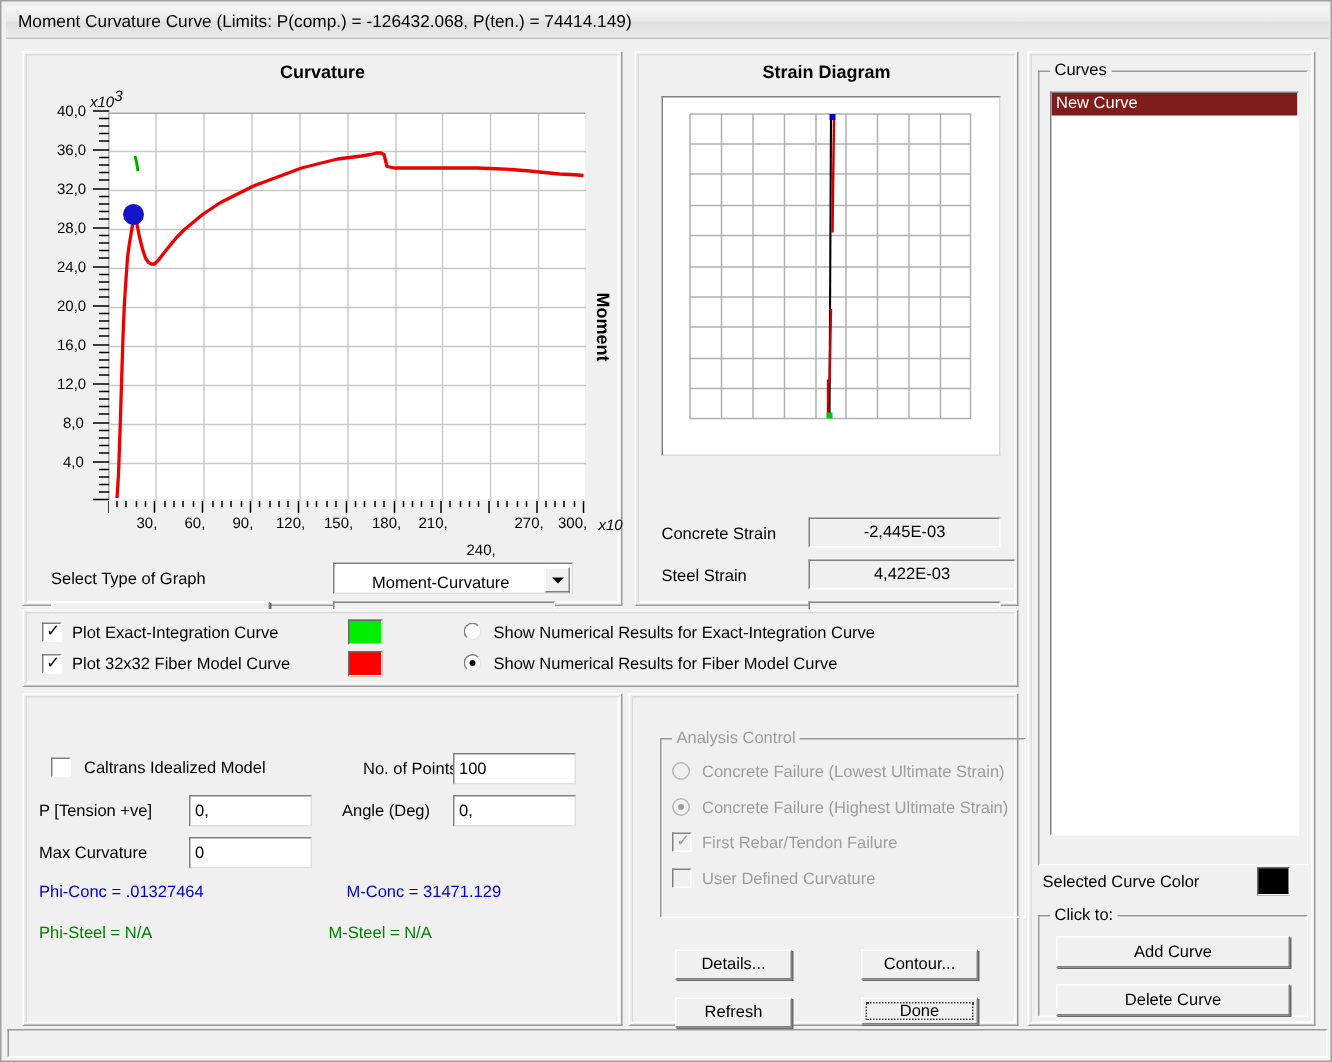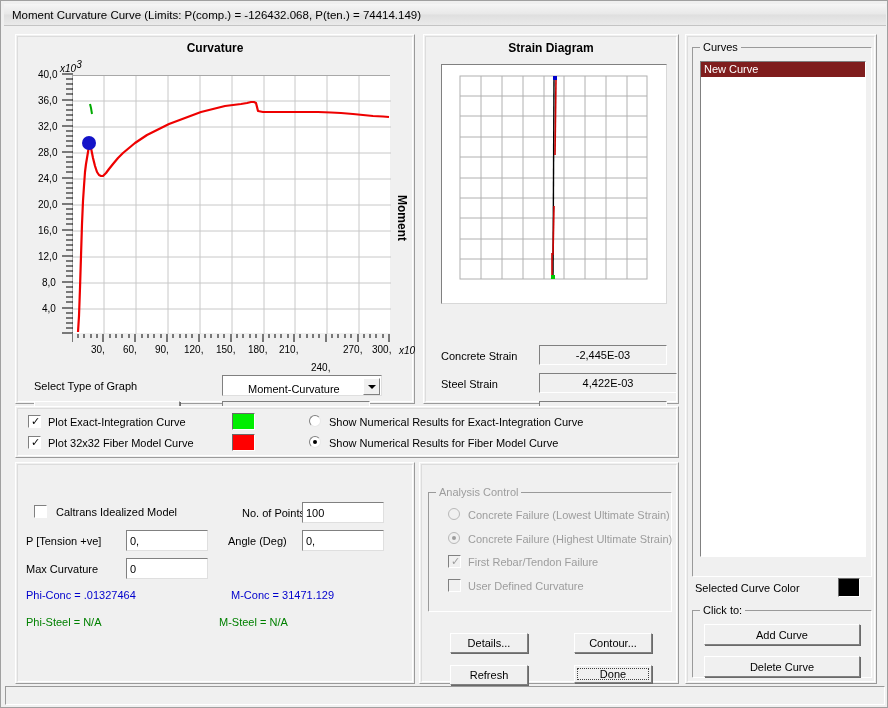--- a/index.html
+++ b/index.html
@@ -607,21 +607,21 @@
 
       <div class="resultline" style="left:10px; top:126px; color:#0000CD;">Phi-Conc = .01327464</div>
       <div class="resultline" style="left:203px; top:126px; color:#0000CD;padding-left:12px;">M-Conc = 31471.129</div>
       <div class="resultline" style="left:10px; top:153px; color:#008000;">Phi-Steel = N/A</div>
       <div class="resultline" style="left:203px; top:153px; color:#008000;">M-Steel = N/A</div>
     </div>
 
     <div class="panel" style="left:414px; top:435px; width:260px; height:222px;">
       <div class="panel-inner"></div>
 
-      <div class="group disabled" style="left:8px; top:29px; width:244px; height:120px;">
+      <div class="group disabled" style="left:20px; top:29px; width:244px; height:120px;">
         <span class="caption">Analysis Control</span>
       </div>
 
       <div class="rb disabled" style="left:28px; top:45px;"></div>
       <div class="label disabled" style="left:48px; top:46px;">Concrete Failure (Lowest Ultimate Strain)</div>
 
       <div class="rb disabled" style="left:28px; top:69px;">
         <span class="dot"></span>
       </div>
       <div class="label disabled" style="left:48px; top:70px;">Concrete Failure (Highest Ultimate Strain)</div>

